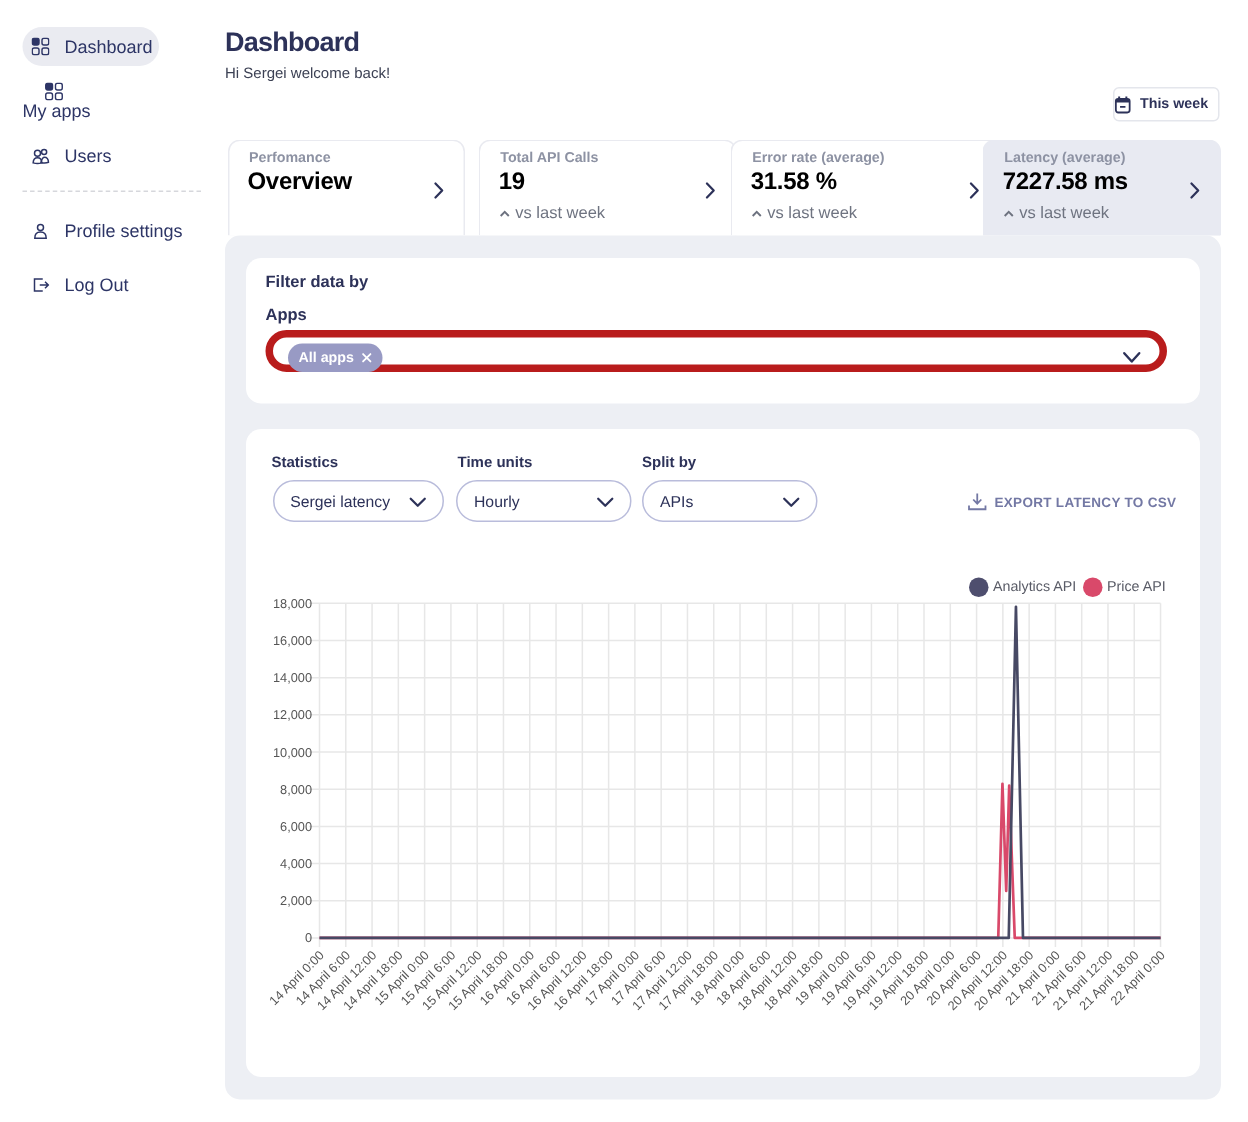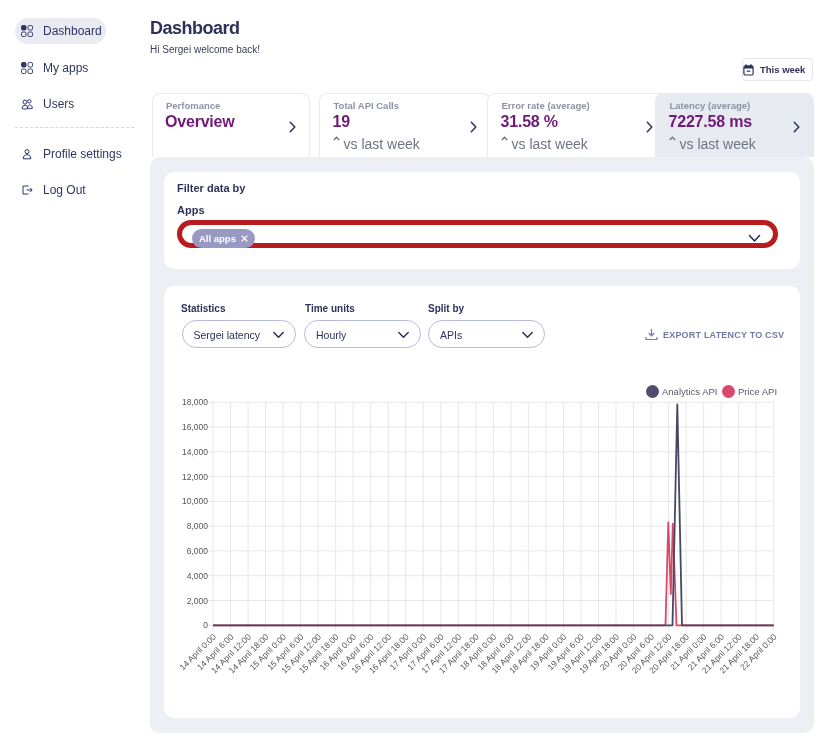--- a/index.html
+++ b/index.html
@@ -16,22 +16,22 @@
 
 
 h1.title { position:absolute; left:150px; top:18px; font-size:18px; font-weight:bold; color:#2d3259; letter-spacing:-0.5px; }
 .subtitle { position:absolute; left:150px; top:44px; font-size:10px; color:#3c4154; }
 .weekbtn { position:absolute; left:742px; top:58px; width:71px; height:23px; background:#fff; border:1px solid #e4e6ec; border-radius:4px; display:flex; align-items:center; gap:6px; }
 .weekbtn span { font-size:9.5px; font-weight:bold; color:#2d3259; white-space:nowrap; }
 
 
 .scard { position:absolute; top:93px; height:64px; background:#fff; border:1px solid #e9eaf0; border-bottom:none; border-radius:8px 8px 0 0; }
 .scard .lbl { position:absolute; left:13.5px; top:5.5px; font-size:9.5px; font-weight:bold; color:#8d92a3; }
-.scard .big { position:absolute; left:12.5px; top:19px; font-size:16px; font-weight:bold; color:#701a75; letter-spacing:-0.2px; }
-.scard .vs { position:absolute; left:12.5px; top:42px; font-size:14px; color:#6e7380; display:flex; align-items:flex-start; gap:4px; }
+.scard .big { position:absolute; left:12.5px; top:19px; font-size:16px; font-weight:bold; color:#000000; letter-spacing:-0.2px; }
+.scard .vs { position:absolute; left:12.5px; top:42px; font-size:11px; color:#6e7380; display:flex; align-items:center; gap:4px; }
 .scard .chev { position:absolute; right:13px; top:26.5px; }
 
 
 .graypanel { position:absolute; left:150px; top:157px; width:664px; height:576px; background:#edeff4; border-radius:10px; }
 .wcard { position:absolute; left:164px; background:#fff; border-radius:10px; }
 
 
 .ftitle { position:absolute; left:177px; top:182px; font-size:11px; font-weight:bold; color:#2d3259; }
 .flabel { position:absolute; left:177px; top:204px; font-size:11px; font-weight:bold; color:#2d3259; }
 .fselect { position:absolute; left:177px; top:220px; width:601px; height:28px; border:5px solid #b91c1c; border-radius:14px; background:#fff; }
@@ -58,21 +58,21 @@
   <svg class="nav-ico" viewBox="0 0 12 12">
       <g fill="none" stroke="#2d3566" stroke-width="0.95">
         <rect x="0.5" y="0.5" width="4.5" height="4.5" rx="1.3" fill="#2d3566"></rect>
         <rect x="7" y="0.5" width="4.5" height="4.5" rx="1.3"></rect>
         <rect x="0.5" y="7" width="4.5" height="4.5" rx="1.3"></rect>
         <rect x="7" y="7" width="4.5" height="4.5" rx="1.3"></rect>
       </g>
     </svg>
   <span class="txt">Dashboard</span>
 </div>
-<div class="nav-item" style="top:55px;">
+<div class="nav-item" style="top:55px;flex-direction:column;">
   <svg class="nav-ico" viewBox="0 0 12 12">
       <g fill="none" stroke="#2d3566" stroke-width="0.95">
         <rect x="0.5" y="0.5" width="4.5" height="4.5" rx="1.3" fill="#2d3566"></rect>
         <rect x="7" y="0.5" width="4.5" height="4.5" rx="1.3"></rect>
         <rect x="0.5" y="7" width="4.5" height="4.5" rx="1.3"></rect>
         <rect x="7" y="7" width="4.5" height="4.5" rx="1.3"></rect>
       </g>
     </svg>
   <span class="txt">My apps</span>
 </div>

